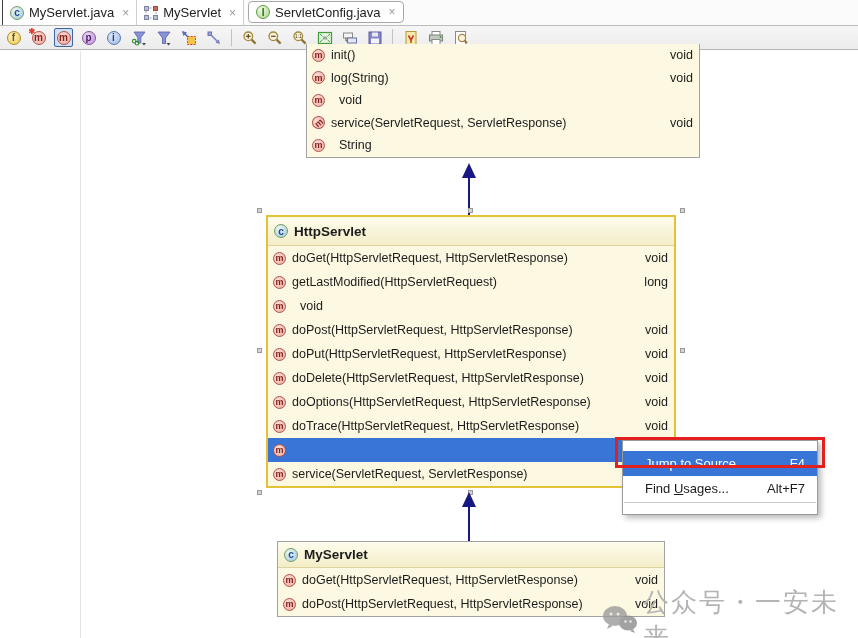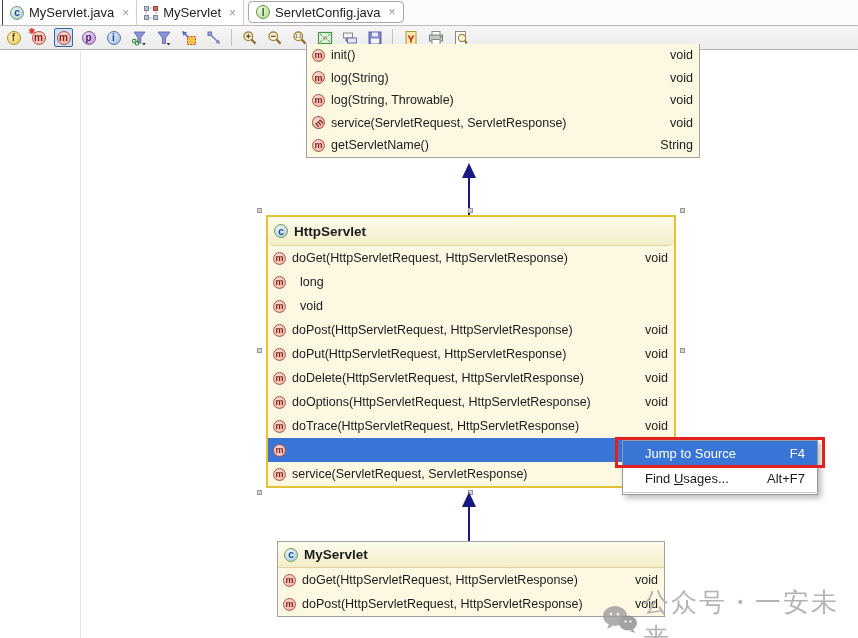--- a/index.html
+++ b/index.html
@@ -64,21 +64,21 @@
   .handle{position:absolute;width:5px;height:5px;background:#d4d4d4;border:1px solid #9a9a9a;box-sizing:border-box;}
 
   
   .edge-line{position:absolute;width:2px;background:#181884;}
   .edge-head{position:absolute;width:0;height:0;border-left:7px solid transparent;
              border-right:7px solid transparent;border-bottom:15px solid #181884;}
 
   
   .menu{position:absolute;left:622px;top:440px;width:196px;background:#fff;
         border:1px solid #9a9a9a;box-shadow:3px 3px 6px rgba(0,0,0,.28);z-index:20;
-        font-size:13px;padding:0 0;box-sizing:border-box;}
+        font-size:13px;padding:10px 0;box-sizing:border-box;}
   .menu-item{height:25px;display:flex;align-items:center;padding:0 12px 0 22px;}
   .menu-item .mi-label{flex:1;}
   .menu-item .mn{text-decoration:underline;}
   .menu-item .mi-shortcut{margin-left:0;}
   .menu-item.selected{background:#3875d6;color:#fff;}
   .menu-sep{height:1px;background:#c9c9c9;margin:1px 1px;}
   .submenu-arrow{font-size:9px;color:#222;}
 
   
   .annotation{position:absolute;left:615px;top:437px;width:210px;height:31px;
@@ -271,52 +271,51 @@
       <span class="sig">init()</span>
       <span class="ret">void</span>
     </div>
     <div class="mrow" style="height:22.5px;">
       <span class="micon"></span>
       <span class="sig">log(String)</span>
       <span class="ret">void</span>
     </div>
     <div class="mrow" style="height:22.5px;">
       <span class="micon"></span>
-      <span class="sig">log(String, Throwable)</span>
       <span class="ret">void</span>
     </div>
     <div class="mrow" style="height:22.5px;">
       <span class="micon abstract"></span>
       <span class="sig">service(ServletRequest, ServletResponse)</span>
       <span class="ret">void</span>
     </div>
     <div class="mrow" style="height:22.5px;">
       <span class="micon"></span>
-      <span class="sig">getServletName()</span>
       <span class="ret">String</span>
     </div>
   </div>
 
   <div>
     <div class="edge-head" style="left:462px;top:163px;"></div>
     <div class="edge-line" style="left:468px;top:177px;height:38px;"></div>
   </div>
 
   <div class="node node-selected" style="left:266px;top:215px;width:410px;">
-    <div class="node-header" style="height:28px;border-radius:6px;">
+    <div class="node-header" style="height:28px;">
       <span class="cicon"></span>
       <span>HttpServlet</span>
     </div>
     <div class="mrow" style="height:24px;">
       <span class="micon"></span>
       <span class="sig">doGet(HttpServletRequest, HttpServletResponse)</span>
       <span class="ret">void</span>
     </div>
     <div class="mrow" style="height:24px;">
       <span class="micon"></span>
+      <span class="sig">getLastModified(HttpServletRequest)</span>
       <span class="ret">long</span>
     </div>
     <div class="mrow" style="height:24px;">
       <span class="micon"></span>
       <span class="ret">void</span>
     </div>
     <div class="mrow" style="height:24px;">
       <span class="micon"></span>
       <span class="sig">doPost(HttpServletRequest, HttpServletResponse)</span>
       <span class="ret">void</span>

